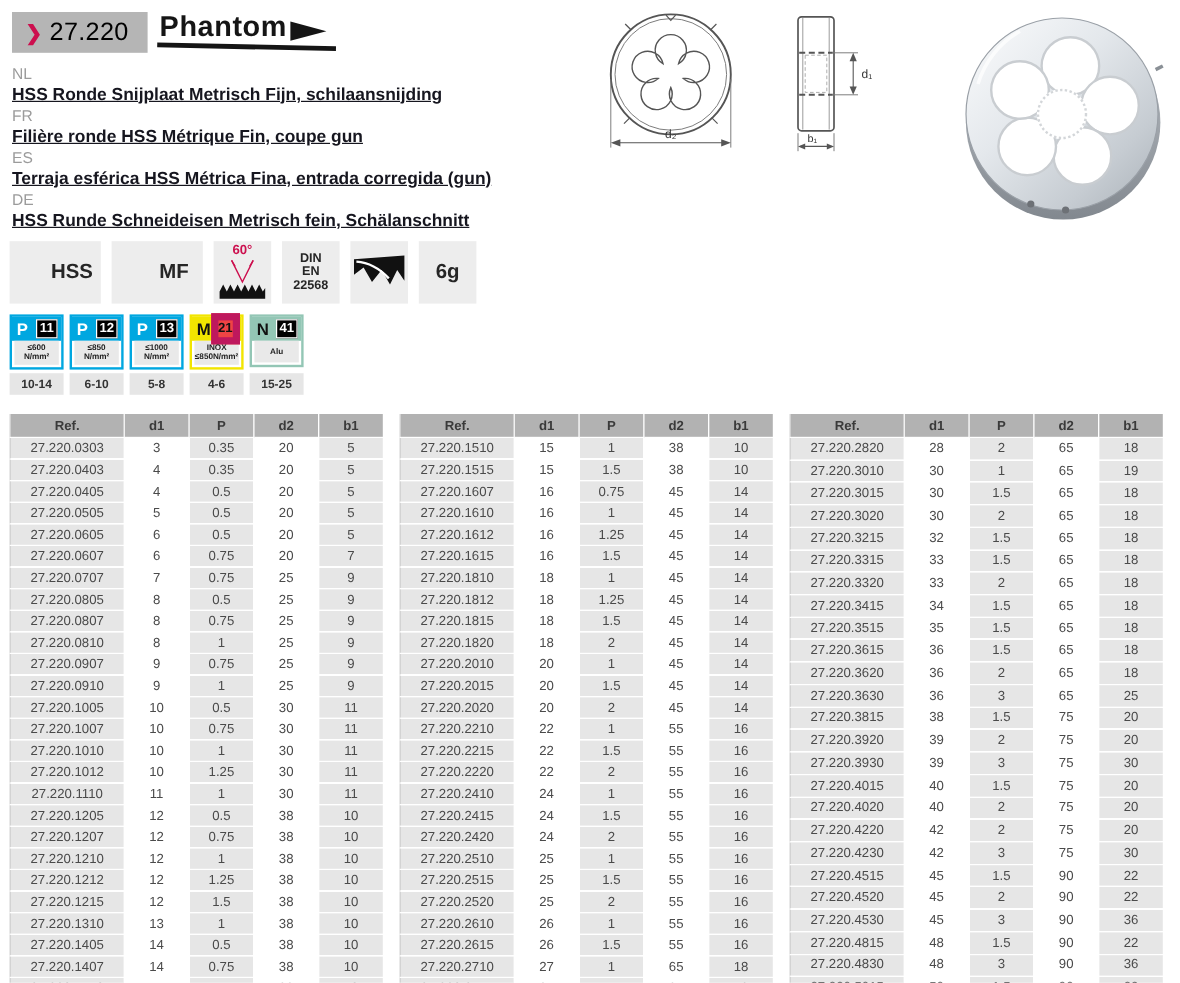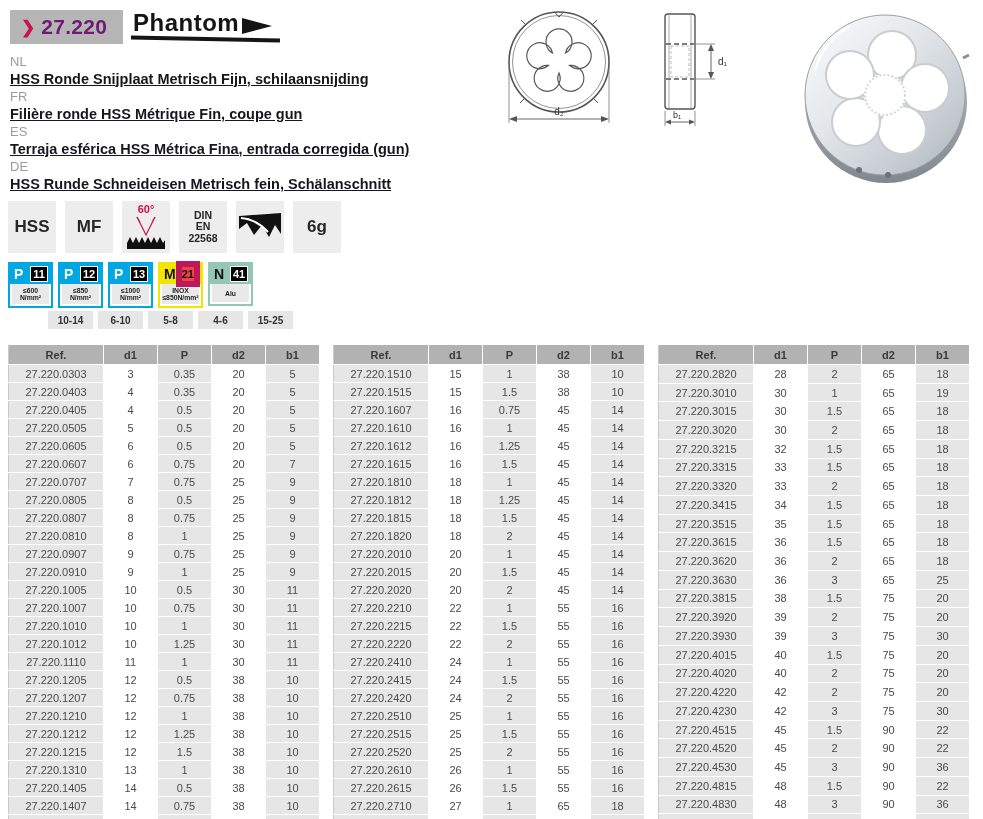--- a/index.html
+++ b/index.html
@@ -2,63 +2,63 @@
 <html><head>
 <meta charset="utf-8">
 <style>
   html,body{margin:0;padding:0;background:#fff;}
   body{width:983px;height:819px;position:relative;font-family:"Liberation Sans",sans-serif;overflow:hidden;}
 
   
   .code-badge{position:absolute;left:10px;top:10px;width:113px;height:34px;background:#b5b5b5;
     display:flex;align-items:center;padding-left:11px;box-sizing:border-box;}
   .code-chevron{color:#cc0f4e;font-weight:bold;font-size:17px;margin-right:6px;}
-  .code-text{color:#701a75;font-weight:bold;font-size:21px;letter-spacing:0.3px;}
+  .code-text{color:#000000;font-weight:normal;font-size:21px;letter-spacing:0.3px;}
 
   .brand{position:absolute;left:131px;top:9px;}
   .brand-inner{position:relative;display:flex;align-items:center;padding:0 2px 3px 2px;}
   .brand-text{font-weight:bold;font-size:24px;color:#151515;letter-spacing:0.5px;}
   .brand-arrow{width:0;height:0;border-top:8px solid transparent;border-bottom:8px solid transparent;
     border-left:30px solid #151515;margin-left:3px;margin-top:6px;}
   .brand-underline{position:absolute;left:0;right:-6px;bottom:-1px;height:4px;background:#151515;transform:rotate(1.2deg);}
 
   .descriptions{position:absolute;left:10px;top:53px;}
   .desc-row{display:flex;align-items:baseline;line-height:17.5px;flex-direction:column;}
   .desc-lang{width:30px;color:#9b9b9b;font-size:13px;}
   .desc-text{color:#16161f;font-size:14.5px;font-weight:bold;text-decoration:underline;}
 
   .drawing{position:absolute;left:487px;top:4px;}
   .photo{position:absolute;left:795px;top:10px;}
 
   
   .icon-row{position:absolute;left:8px;top:201px;display:flex;gap:9px;}
   .icon-box{width:48px;height:52px;background:#ededed;display:flex;flex-direction:column;
     align-items:center;justify-content:center;font-weight:bold;color:#262626;text-align:center;}
-  .icon-big{font-size:17px;}
+  .icon-big{font-size:17px;padding-left:28px;}
   .icon-med{font-size:17px;}
   .icon-din{font-size:10.5px;line-height:11.5px;}
   .deg-label{color:#cc0f4e;font-size:11px;font-weight:bold;line-height:11px;text-align:right;}
 
   
   .badge-row{position:absolute;left:8px;top:262px;display:flex;gap:5px;align-items:flex-start;}
   .badge{width:45px;border:2px solid;box-sizing:border-box;background:#fff;}
   .badge-top{height:20px;display:flex;align-items:center;justify-content:space-between;padding:0 3px 0 4px;}
   .badge-letter{font-weight:bold;font-size:14px;}
   .badge-num{width:16px;height:14px;display:flex;align-items:center;justify-content:center;
     font-weight:bold;font-size:11px;}
   .badge-sub{background:#e9e9e9;display:flex;flex-direction:column;align-items:center;justify-content:center;
     font-size:6.8px;font-weight:bold;color:#1c1c1c;text-align:center;padding:3px 1px;margin:0 2px 2px 2px;min-height:12px;}
   .badge-p{border-color:#00a7e0;}  .badge-p .badge-top{background:#00a7e0;}
   .badge-p .badge-letter{color:#fff;} .badge-p .badge-num{background:#000;color:#fff;border:1px solid #fff;}
   .badge-m{border-color:#f2e500;}  .badge-m .badge-top{background:#f2e500;}
   .badge-m .badge-letter{color:#111;} .badge-m .badge-num{background:#ef4444;color:#111;border:6px solid #be185d;}
   .badge-n{border-color:#93c6b5;}  .badge-n .badge-top{background:#93c6b5;}
   .badge-n .badge-letter{color:#111;} .badge-n .badge-num{background:#000;color:#fff;border:1px solid #fff;}
 
-  .speed-row{position:absolute;left:8px;top:311px;display:flex;gap:5px;margin-left:40px;}
+  .speed-row{position:absolute;left:8px;top:311px;display:flex;gap:5px;}
   .speed-box{width:45px;height:18px;background:#e6e6e6;display:flex;align-items:center;justify-content:center;
     font-size:10px;font-weight:bold;color:#333;}
 
   
   .tables{position:absolute;left:8px;top:345px;display:flex;gap:13px;}
   table.spec-table{border-collapse:collapse;width:312px;table-layout:fixed;font-size:11px;}
   .spec-table th{background:#b2b2b2;color:#3a3a3a;font-weight:bold;height:17px;
     border-right:1px solid #fff;border-bottom:1px solid #fff;}
   .spec-table td{height:15px;text-align:center;color:#4a4a4a;
     border-right:1px solid #fff;border-bottom:1px solid #fff;overflow:hidden;white-space:nowrap;}

